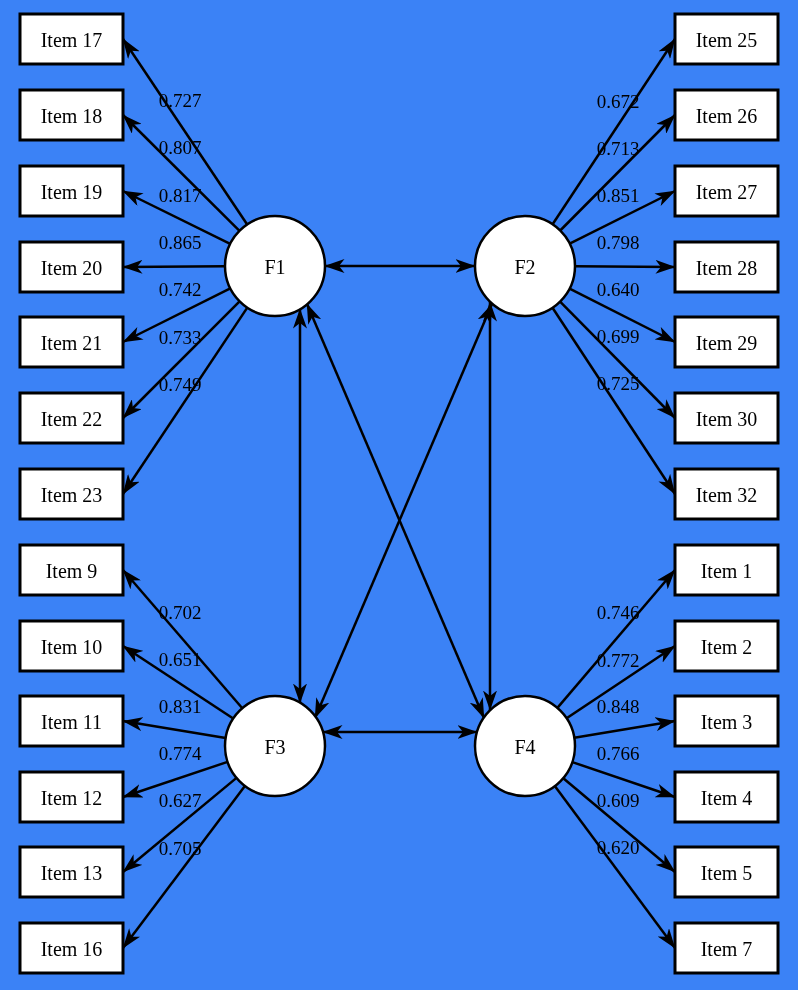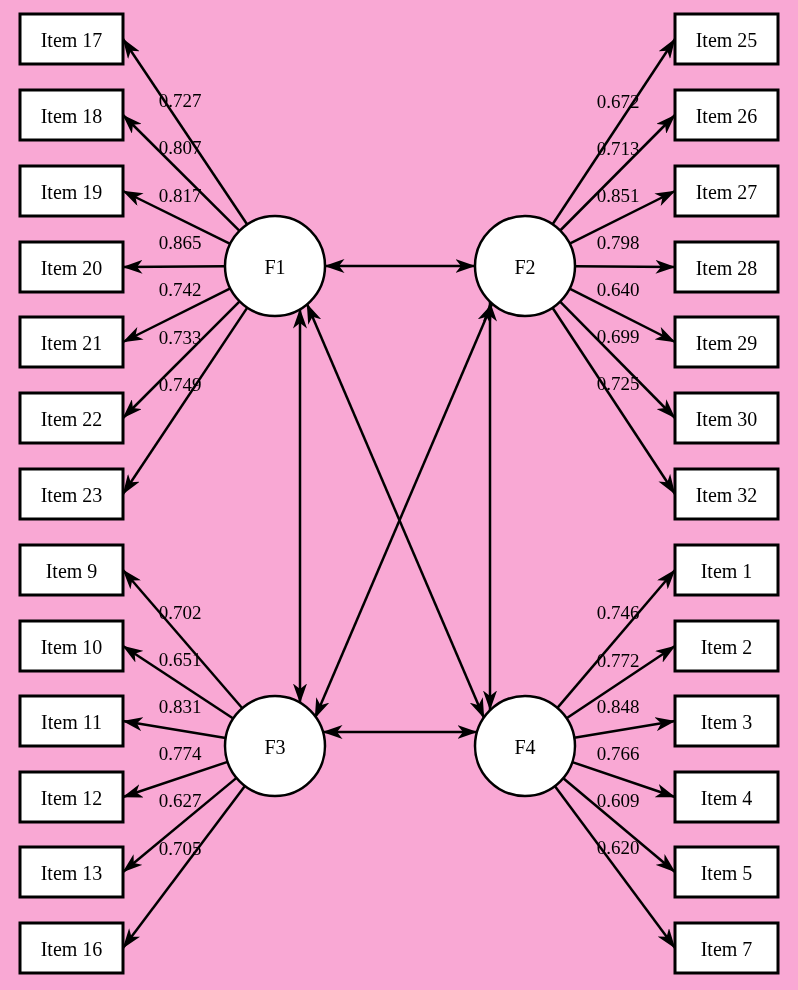--- a/index.html
+++ b/index.html
@@ -1,20 +1,20 @@
 <!DOCTYPE html>
 <html><head>
 <meta charset="utf-8">
 <style>
   html, body { margin: 0; padding: 0; background: #ffffff; }
   .stage {
     position: relative;
     width: 798px;
     height: 990px;
-    background: #f9a8d4;
+    background: #3b82f6;
     font-family: "Liberation Serif", "DejaVu Serif", serif;
   }
   svg { display: block; }
   text {
     font-family: "Liberation Serif", "DejaVu Serif", serif;
     fill: #000000;
   }
   .item-label, .factor-label { font-size: 20px; }
   .loading-label { font-size: 19px; }
 </style>

